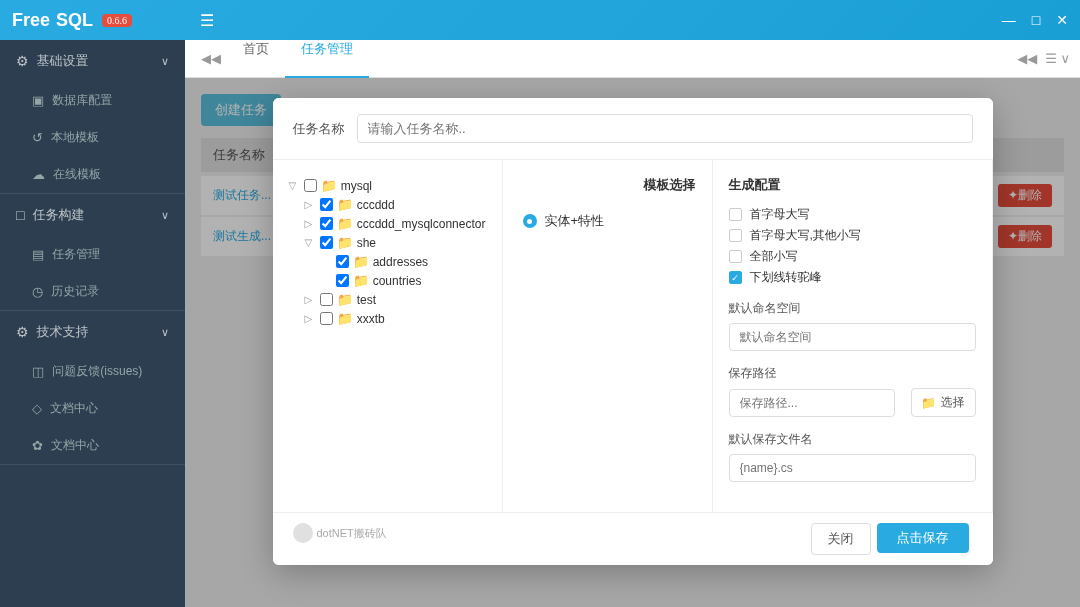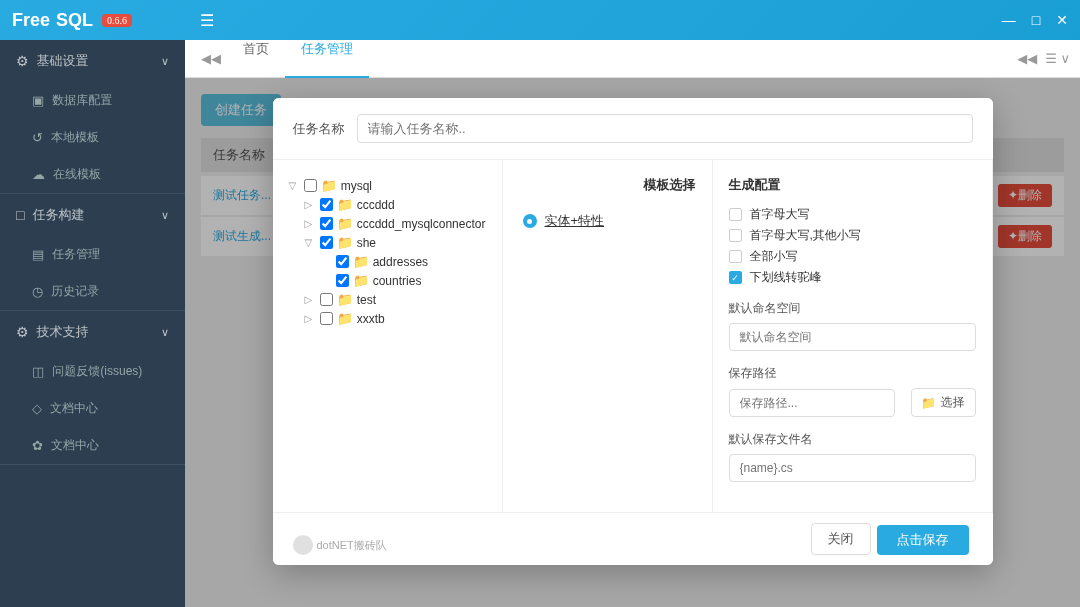--- a/index.html
+++ b/index.html
@@ -255,21 +255,20 @@
 
     
     .template-option {
       display: flex;
       align-items: center;
       gap: 8px;
       padding: 6px 4px;
       font-size: 13px;
       color: #333;
       cursor: pointer;
-      text-decoration: underline;
     }
     .radio-circle {
       width: 14px; height: 14px;
       border-radius: 50%;
       border: 2px solid #29abe2;
       background: #29abe2;
       display: flex; align-items: center; justify-content: center;
     }
     .radio-circle-inner {
       width: 5px; height: 5px;
@@ -593,21 +592,21 @@
 
               <div class="cfg-section">
                 <div class="cfg-label">默认保存文件名</div>
                 <input class="cfg-input" type="text" placeholder="{name}.cs" style="">
               </div>
             </div>
 
           </div>
 
           <div class="modal-footer">
-            <div style="position:relative;flex:1;display:flex;align-items:flex-end;justify-content:flex-end;gap:6px;padding-right:4px;">
+            <div style="position:relative;flex:1;display:flex;align-items:flex-start;justify-content:flex-end;gap:6px;padding-right:4px;">
               <span style="font-size:11px;color:#aaa;position:absolute;left:0;display:flex;align-items:center;gap:4px;">
                 <span style="width:20px;height:20px;background:#e0e0e0;border-radius:50%;display:inline-block;"></span>
                 <span>dotNET搬砖队</span>
               </span>
               <button class="btn-close">关闭</button>
               <button class="btn-save">点击保存</button>
             </div>
           </div>
 
         </div>

